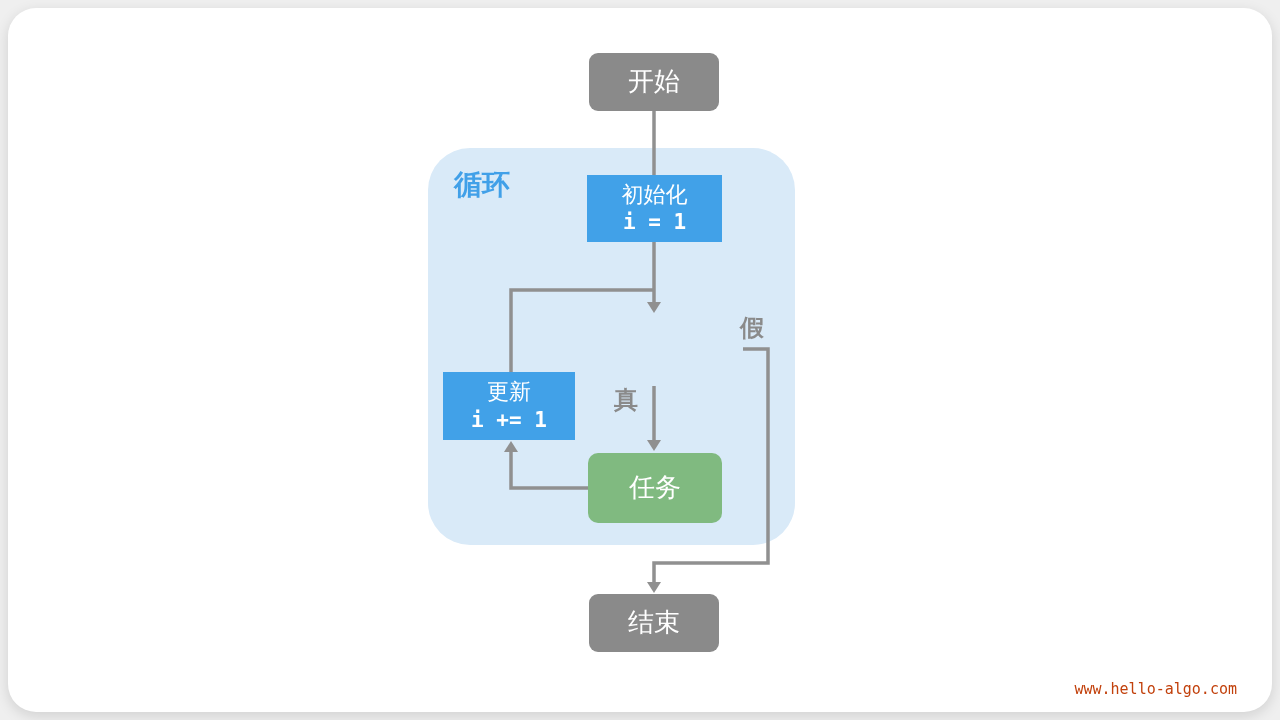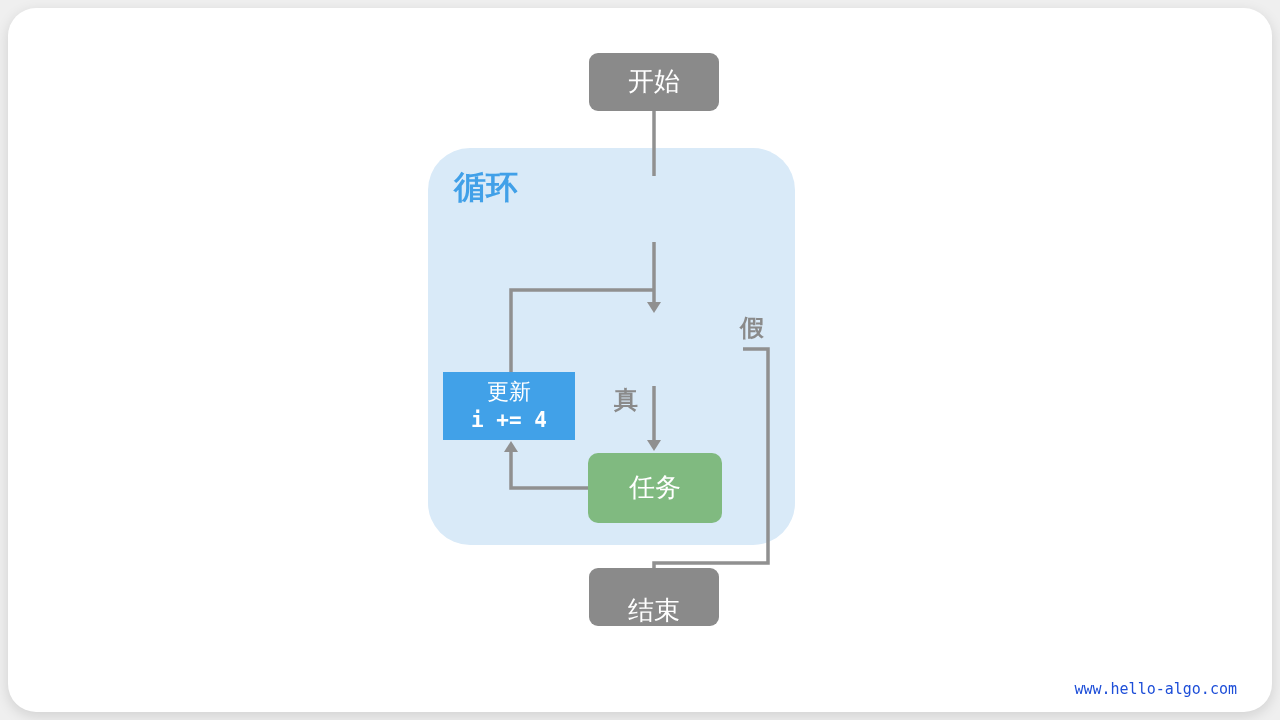--- a/index.html
+++ b/index.html
@@ -24,21 +24,21 @@
     position: absolute;
     left: 428px; top: 148px;
     width: 367px; height: 397px;
     background: #d9eaf8;
     border-radius: 42px;
     z-index: 1;
   }
   .loop-label {
     position: absolute;
     left: 454px; top: 166px;
-    font-size: 32px;
+    font-size: 28px;
     font-weight: 700;
     color: #41a0e8;
     z-index: 3;
   }
 
   svg.connectors {
     position: absolute; left: 0; top: 0;
     width: 1280px; height: 720px;
     z-index: 2;
   }
@@ -61,21 +61,21 @@
     line-height: 1.2;
   }
   .node-gray { background: #8a8a8a; border-radius: 9px; }
   .node-blue { background: #41a1e8; }
   .node-green { background: #80ba80; }
 
   .node-start { left: 589px; top: 53px; width: 130px; height: 58px; font-size: 26px; font-weight: 500; }
   .node-init  { left: 587px; top: 175px; width: 135px; height: 67px; }
   .node-update{ left: 443px; top: 372px; width: 132px; height: 68px; }
   .node-task  { left: 588px; top: 453px; width: 134px; height: 70px; font-size: 26px; font-weight: 500; border-radius: 10px; }
-  .node-end   { left: 589px; top: 568px; width: 130px; height: 58px; font-size: 26px; font-weight: 500; justify-content: flex-end; }
+  .node-end   { left: 589px; top: 594px; width: 130px; height: 58px; font-size: 26px; font-weight: 500; }
 
   .node-title { font-size: 22px; font-weight: 500; }
   .node-code  { font-family: "DejaVu Sans Mono", monospace; font-size: 21px; font-weight: 700; margin-top: 2px; }
 
   .diamond {
     position: absolute;
     left: 564px; top: 312px;
     width: 180px; height: 74px;
     background: #41a1e8;
     clip-path: polygon(50% 0, 100% 50%, 50% 100%, 0 50%);
@@ -97,21 +97,21 @@
     z-index: 3;
   }
   .branch-true  { left: 614px; top: 384px; }
   .branch-false { left: 740px; top: 312px; }
 
   .watermark {
     position: absolute;
     right: 43px; bottom: 22px;
     font-family: "DejaVu Sans Mono", monospace;
     font-size: 15px;
-    color: #1d4ed8;
+    color: #c2410c;
     z-index: 3;
   }
 </style>
 </head>
 <body>
 
 <div class="card"></div>
 
 <div class="stage">
 
@@ -128,28 +128,32 @@
     <path d="M589 488 H 511 V 452"></path>
     <polygon points="504,452 518,452 511,441"></polygon>
     <path d="M743 349 H 768 V 563 H 654 V 583"></path>
     <polygon points="647,582 661,582 654,593"></polygon>
   </svg>
 
   <div class="node node-gray node-start">
     <span>开始</span>
   </div>
 
+  <div class="node node-blue node-init">
+    <span class="node-title">初始化</span>
+    <span class="node-code">i = 1</span>
+  </div>
 
 
   <div class="branch-label branch-true">真</div>
   <div class="branch-label branch-false">假</div>
 
   <div class="node node-blue node-update">
     <span class="node-title">更新</span>
-    <span class="node-code">i += 4</span>
+    <span class="node-code">i += 1</span>
   </div>
 
   <div class="node node-green node-task">
     <span>任务</span>
   </div>
 
   <div class="node node-gray node-end">
     <span>结束</span>
   </div>
 

